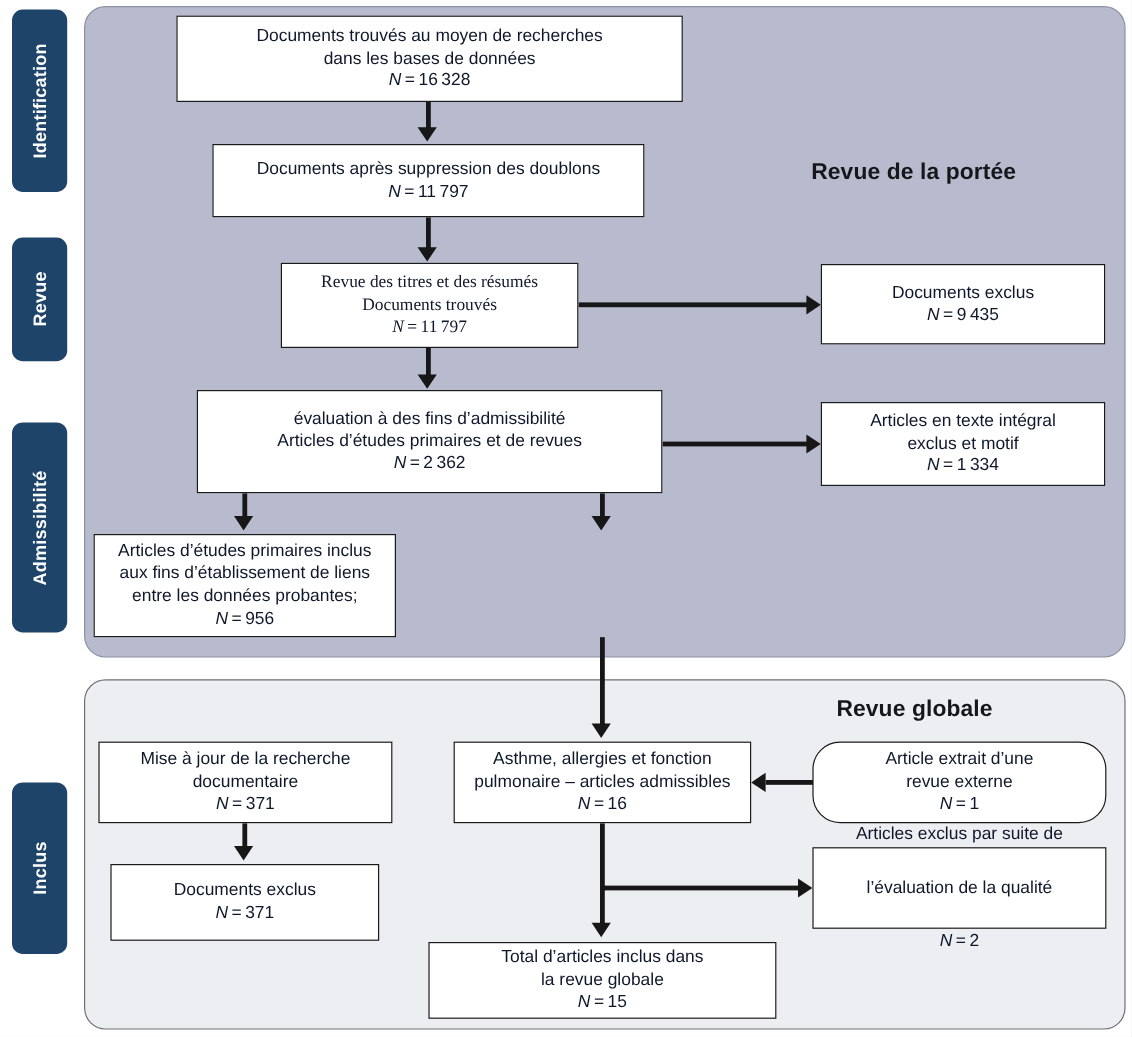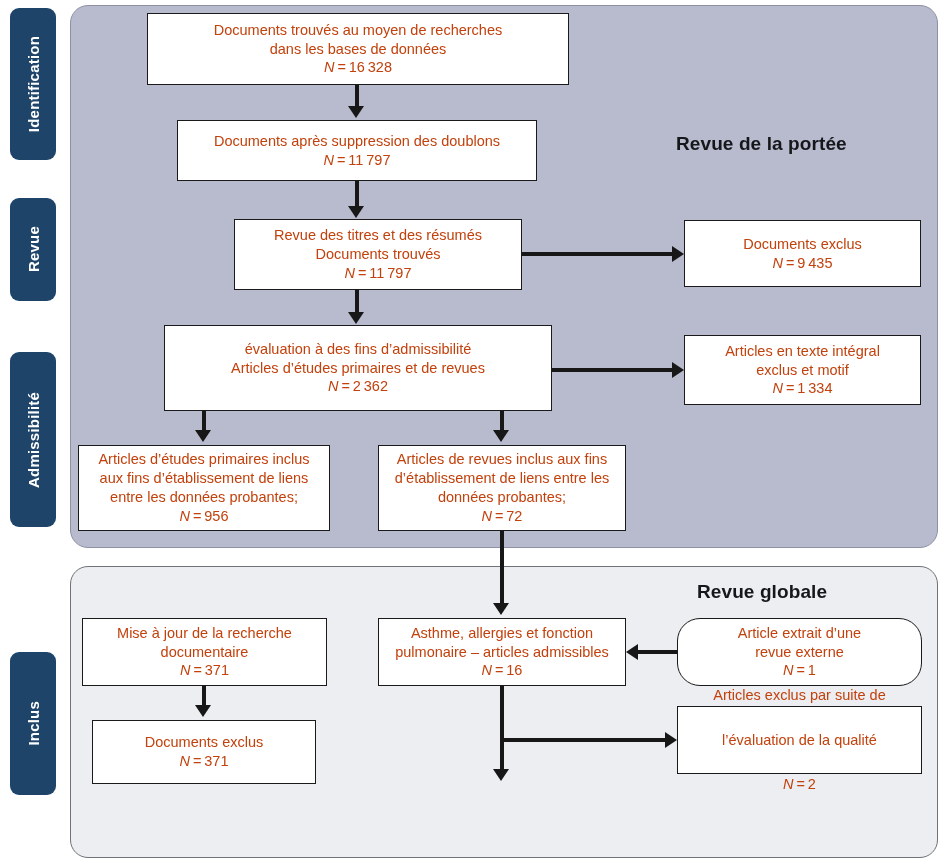--- a/index.html
+++ b/index.html
@@ -80,33 +80,33 @@
   
   .box {
     position: absolute;
     background: #ffffff;
     border: 1.5px solid #1a1a1a;
     box-sizing: border-box;
     display: flex;
     flex-direction: column;
     align-items: center;
     justify-content: center;
-    color: #c2410c;
+    color: #0f172a;
     font-size: 14.5px;
     line-height: 1.30;
     padding: 4px 6px;
   }
   .box .ln { display: block; white-space: nowrap; }
   .box .nline { display: block; white-space: nowrap; }
   .box .nline i { font-style: italic; }
 
   
   .b-records-db      { left: 147px; top: 13px;  width: 422px; height: 72px; }
   .b-after-dupes     { left: 177px; top: 120px; width: 360px; height: 61px; }
-  .b-screened        { left: 234px; top: 219px; width: 288px; height: 71px; }
+  .b-screened        { left: 234px; top: 219px; width: 248px; height: 71px; font-family: Liberation Serif, serif; }
   .b-excluded-screen { left: 684px; top: 220px; width: 237px; height: 67px; }
   .b-fulltext        { left: 164px; top: 325px; width: 388px; height: 86px; }
   .b-excluded-ft     { left: 684px; top: 335px; width: 237px; height: 70px; }
   .b-primary-incl    { left: 78px;  top: 445px; width: 252px; height: 86px; }
   .b-reviews-incl    { left: 378px; top: 445px; width: 248px; height: 86px; }
 
   
   .b-search-update   { left: 82px;  top: 618px; width: 245px; height: 68px; }
   .b-asthma          { left: 378px; top: 618px; width: 248px; height: 68px; }
   .b-external        { left: 677px; top: 618px; width: 245px; height: 68px; border-radius: 23px; }
@@ -237,26 +237,20 @@
     <span class="nline"><i>N</i> = 1 334</span>
   </div>
 
   <div class="box b-primary-incl">
     <span class="ln">Articles d’études primaires inclus</span>
     <span class="ln">aux fins d’établissement de liens</span>
     <span class="ln">entre les données probantes;</span>
     <span class="nline"><i>N</i> = 956</span>
   </div>
 
-  <div class="box b-reviews-incl">
-    <span class="ln">Articles de revues inclus aux fins</span>
-    <span class="ln">d’établissement de liens entre les</span>
-    <span class="ln">données probantes;</span>
-    <span class="nline"><i>N</i> = 72</span>
-  </div>
 
   <div class="box b-search-update">
     <span class="ln">Mise à jour de la recherche</span>
     <span class="ln">documentaire</span>
     <span class="nline"><i>N</i> = 371</span>
   </div>
 
   <div class="box b-asthma">
     <span class="ln">Asthme, allergies et fonction</span>
     <span class="ln">pulmonaire – articles admissibles</span>
@@ -273,14 +267,19 @@
     <span class="ln">Documents exclus</span>
     <span class="nline"><i>N</i> = 371</span>
   </div>
 
   <div class="box b-excluded-qual">
     <span class="ln">Articles exclus par suite de</span>
     <span class="ln">l’évaluation de la qualité</span>
     <span class="nline"><i>N</i> = 2</span>
   </div>
 
+  <div class="box b-total">
+    <span class="ln">Total d’articles inclus dans</span>
+    <span class="ln">la revue globale</span>
+    <span class="nline"><i>N</i> = 15</span>
+  </div>
 
 </div>
 
 </body></html>

